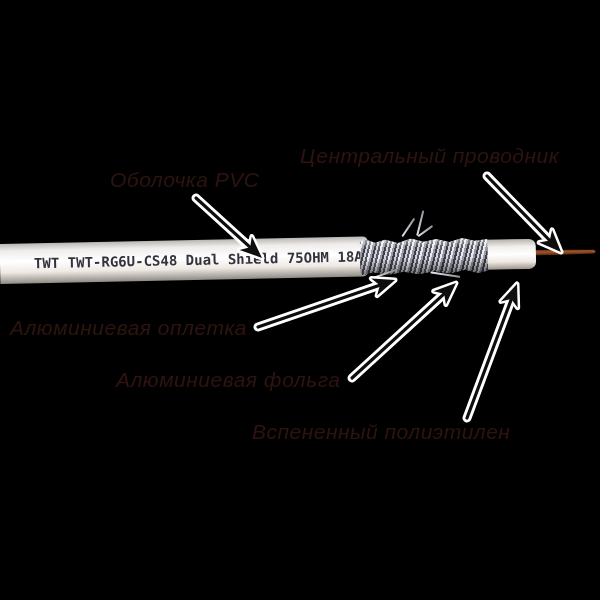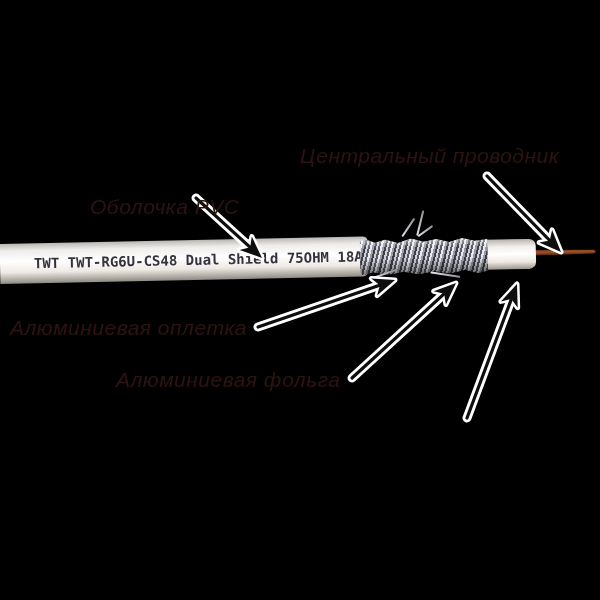--- a/index.html
+++ b/index.html
@@ -52,21 +52,21 @@
   .conductor{
     position:absolute; left:534px; top:20px; width:62px; height:6px; z-index:1;
     background:linear-gradient(180deg,#5c2a10 0%,#a0562a 40%,#7a3c18 70%,#41200c 100%);
     clip-path:polygon(0 0,97% 18%,100% 50%,97% 82%,0 100%);
   }
   
   .label{
     position:absolute; color:var(--label-text); font-size:21px; font-weight:normal;
     font-style:italic; letter-spacing:.5px; white-space:nowrap; z-index:6;
   }
-  .lbl-jacket{left:90px;  top:168px;margin-top:27px;}
+  .lbl-jacket{left:110px;  top:168px;}
   .lbl-conductor{left:300px; top:144px;}
   .lbl-braid{left:10px;  top:316px;}
   .lbl-foil{left:116px; top:368px;}
   .lbl-foam{left:252px; top:420px;}
   
   .arrows{position:absolute; left:0; top:0; z-index:5;}
   .a-under{stroke:var(--arrow-outline); stroke-width:9; stroke-linecap:round; fill:none;}
   .h-under{stroke:var(--arrow-outline); stroke-width:5; stroke-linejoin:round; fill:var(--arrow-outline);}
   .a-over{stroke:var(--arrow-core); stroke-width:3.2; stroke-linecap:round; fill:none;}
   .h-over{fill:var(--arrow-core); stroke:none;}
@@ -120,14 +120,15 @@
       <polygon class="h-under" points="517,284 517.7,307.8 511.4,299 500.9,301.4"></polygon>
       <line class="a-over" x1="467" y1="418" x2="512.1" y2="297.1"></line>
       <polygon class="h-over" points="517,284 517.7,307.8 511.4,299 500.9,301.4"></polygon>
     </g>
   </svg>
 
   <div class="label lbl-jacket">Оболочка PVC</div>
   <div class="label lbl-conductor">Центральный проводник</div>
   <div class="label lbl-foil">Алюминиевая фольга</div>
   <div class="label lbl-braid">Алюминиевая оплетка</div>
+  <div class="label lbl-foam">Вспененный полиэтилен</div>
 
 </div>
 
 </body></html>

